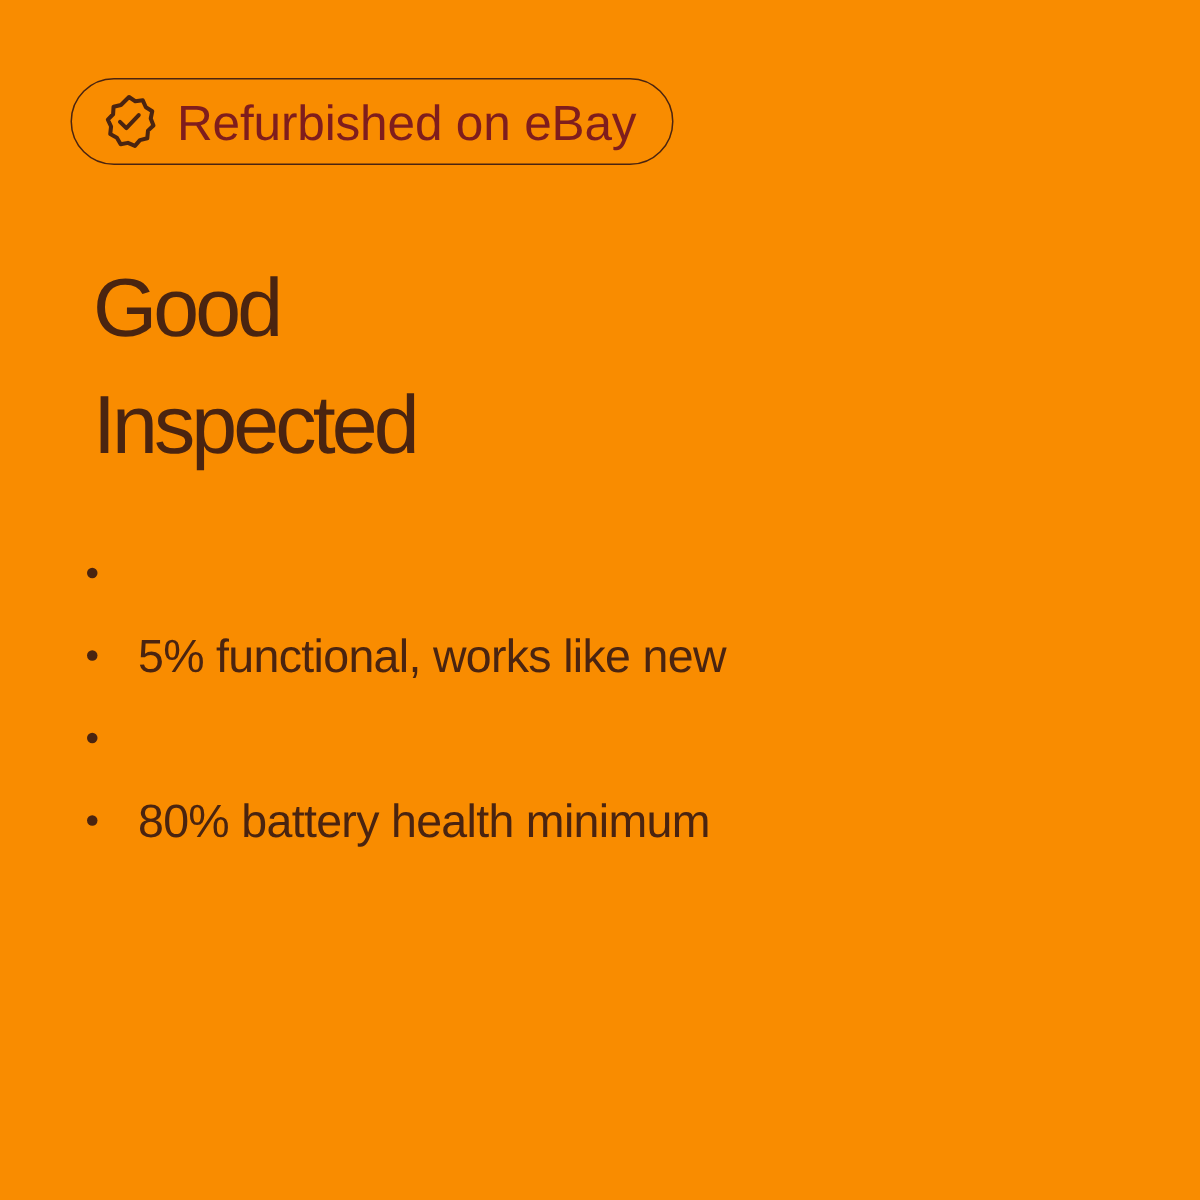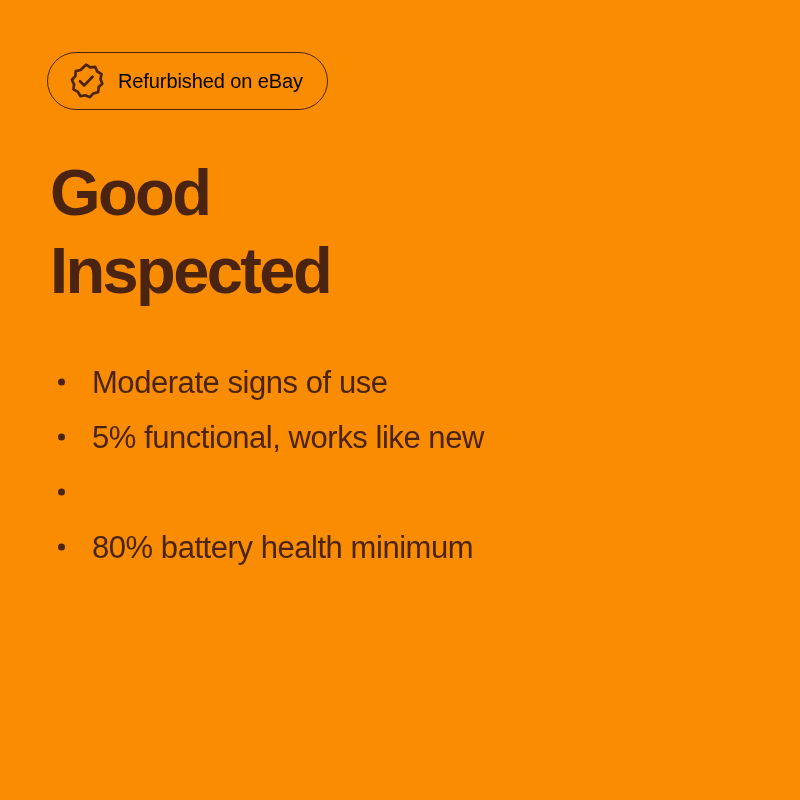--- a/index.html
+++ b/index.html
@@ -38,39 +38,39 @@
     background: transparent;
   }
   .badge-icon {
     width: 38px;
     height: 38px;
     display: block;
     flex: 0 0 auto;
     margin-right: 13px;
   }
   .badge-label {
-    font-size: 20px;
+    font-size: 33px;
     line-height: 1;
     letter-spacing: -0.1px;
-    color: #000000;
+    color: #7f1d1d;
     white-space: nowrap;
     font-weight: 400;
   }
 
   
   .headline {
     position: absolute;
     left: 46px;
     top: 150px;
     color: #4a2410;
-    font-size: 65px;
-    font-weight: 700;
+    font-size: 55px;
+    font-weight: 400;
     line-height: 78px;
     letter-spacing: -2.6px;
-    margin: 4px;
+    margin: 16px;
   }
   .headline-line {
     display: block;
     white-space: nowrap;
   }
 
   
   .feature-list {
     position: absolute;
     left: 56px;
@@ -126,21 +126,20 @@
   </div>
 
   <h1 class="headline">
     <span class="headline-line">Good</span>
     <span class="headline-line">Inspected</span>
   </h1>
 
   <ul class="feature-list">
     <li class="feature-item">
       <span class="feature-bullet"></span>
-      <span class="feature-text">Moderate signs of use</span>
     </li>
     <li class="feature-item">
       <span class="feature-bullet"></span>
       <span class="feature-text">5% functional, works like new</span>
     </li>
     <li class="feature-item">
       <span class="feature-bullet"></span>
     </li>
     <li class="feature-item">
       <span class="feature-bullet"></span>

